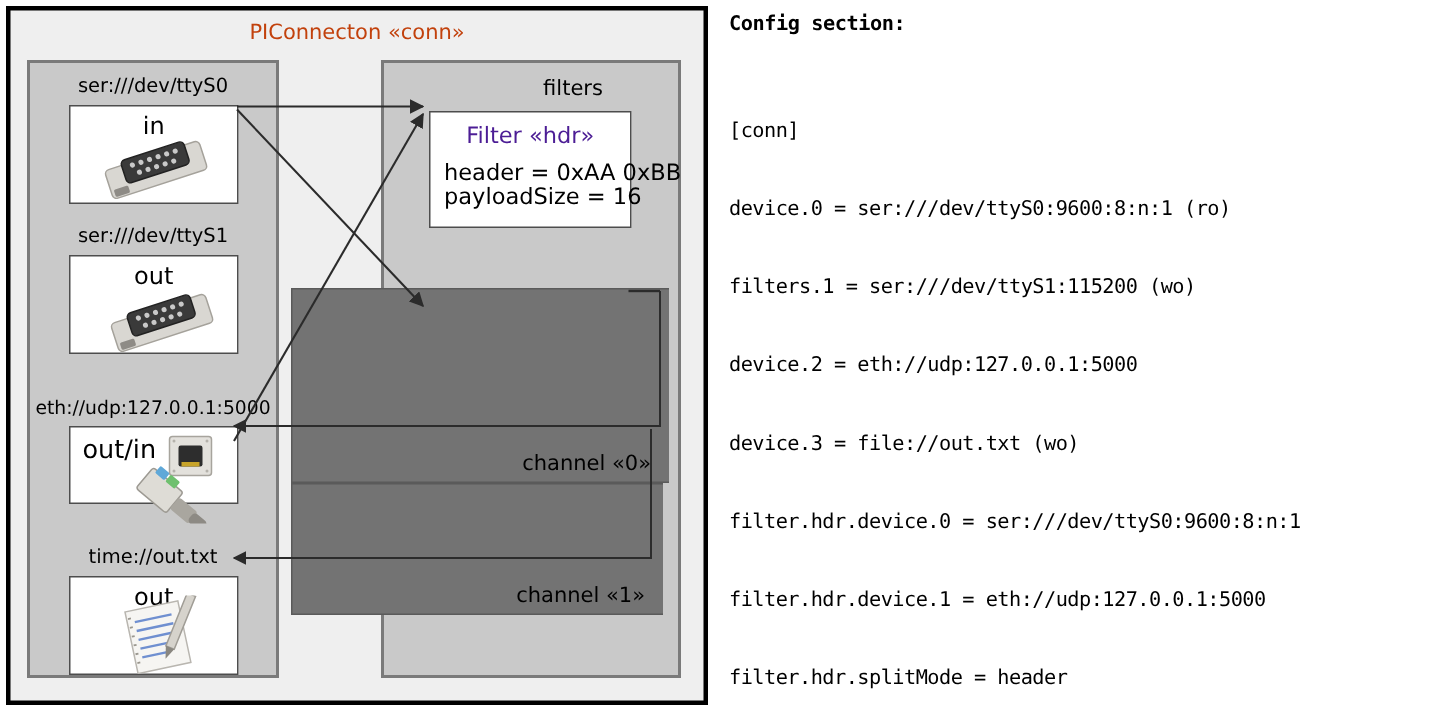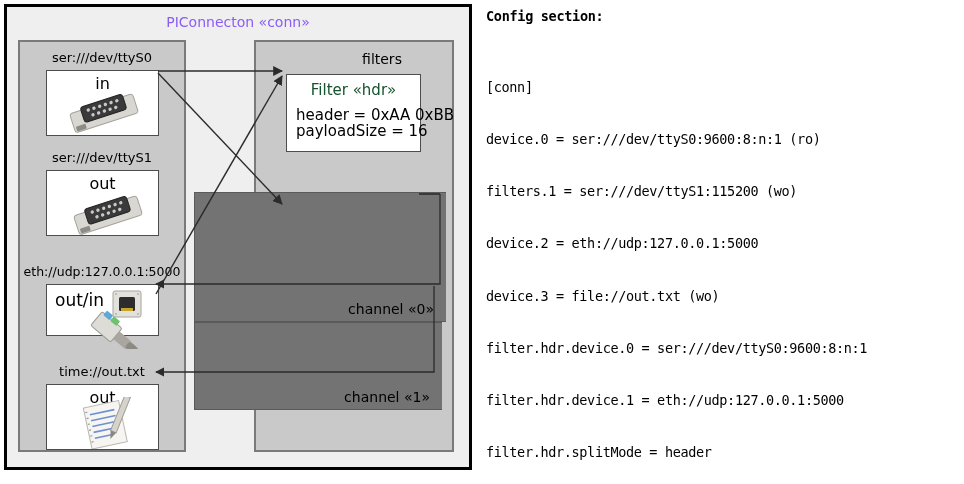--- a/index.html
+++ b/index.html
@@ -17,21 +17,21 @@
     position:absolute;left:4px;top:4px;width:468px;height:466px;
   }
   .outer-frame{
     position:absolute;left:0;top:0;width:100%;height:100%;
     border:3px solid #000000;
     background:#efefef;
     box-sizing:border-box;
   }
   .conn-title{
     position:absolute;left:0;top:10px;width:100%;
-    text-align:center;font-size:14px;color:#8b5cf6;
+    text-align:center;font-size:14px;color:#c2410c;
   }
 
   .panel{
     position:absolute;
     background:#c9c9c9;
     border:2px solid #7a7a7a;
     box-sizing:border-box;
   }
   #devices-panel{left:14px;top:36px;width:168px;height:412px;}
   #filters-panel{left:250px;top:36px;width:200px;height:412px;}
@@ -63,21 +63,21 @@
   .dev-icon{
     position:absolute;
   }
 
   .filter-box{
     position:absolute;background:#ffffff;
     border:1.5px solid #4d4d4d;box-sizing:border-box;
   }
   .filter-title{
     position:absolute;left:0;top:6px;width:100%;text-align:center;
-    font-size:15px;color:#14532d;
+    font-size:15px;color:#4c1d95;
   }
   .filter-props{
     position:absolute;left:9px;top:32px;font-size:15px;
     color:#000;line-height:16px;
   }
   .filter-props div{white-space:nowrap;}
 
   .channel-box{
     position:absolute;background:#737373;
     border:1.5px solid #5a5a5a;box-sizing:border-box;

